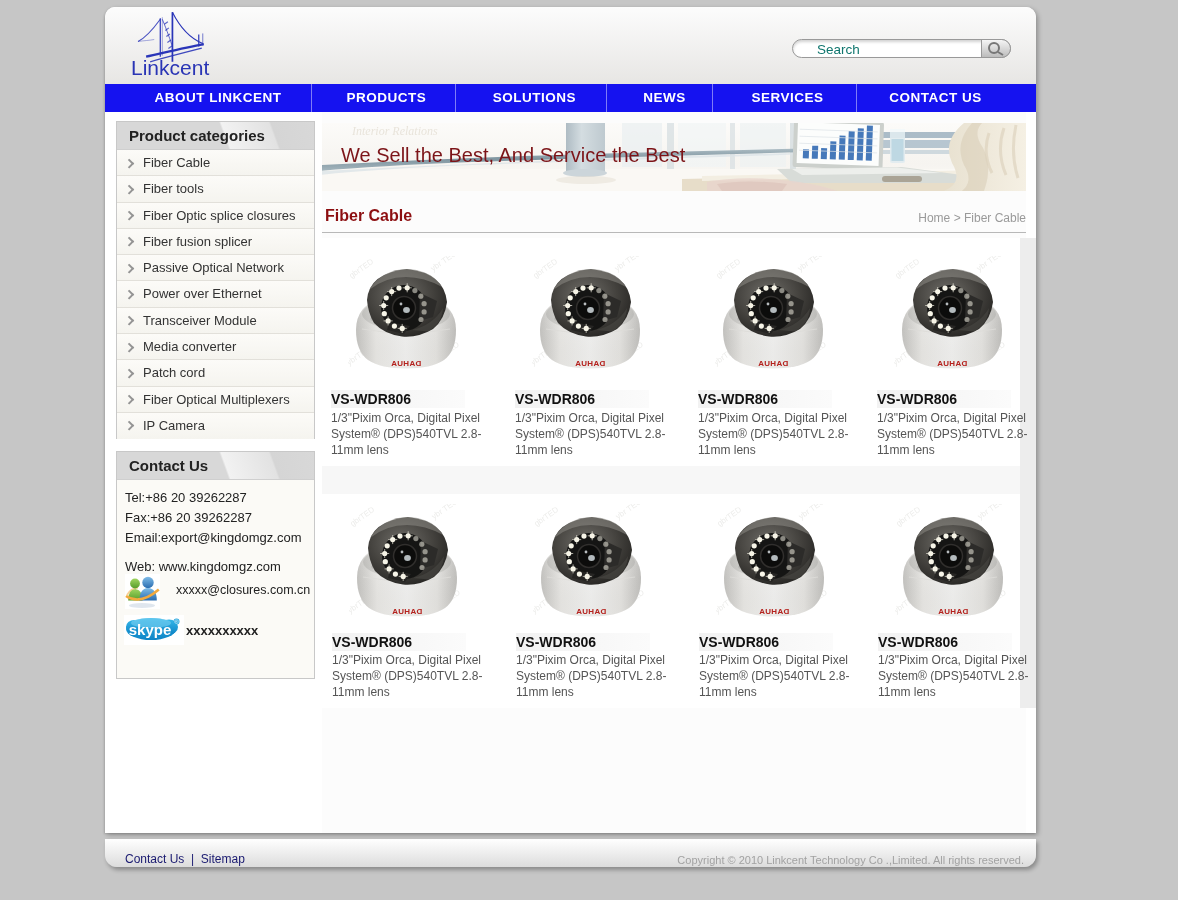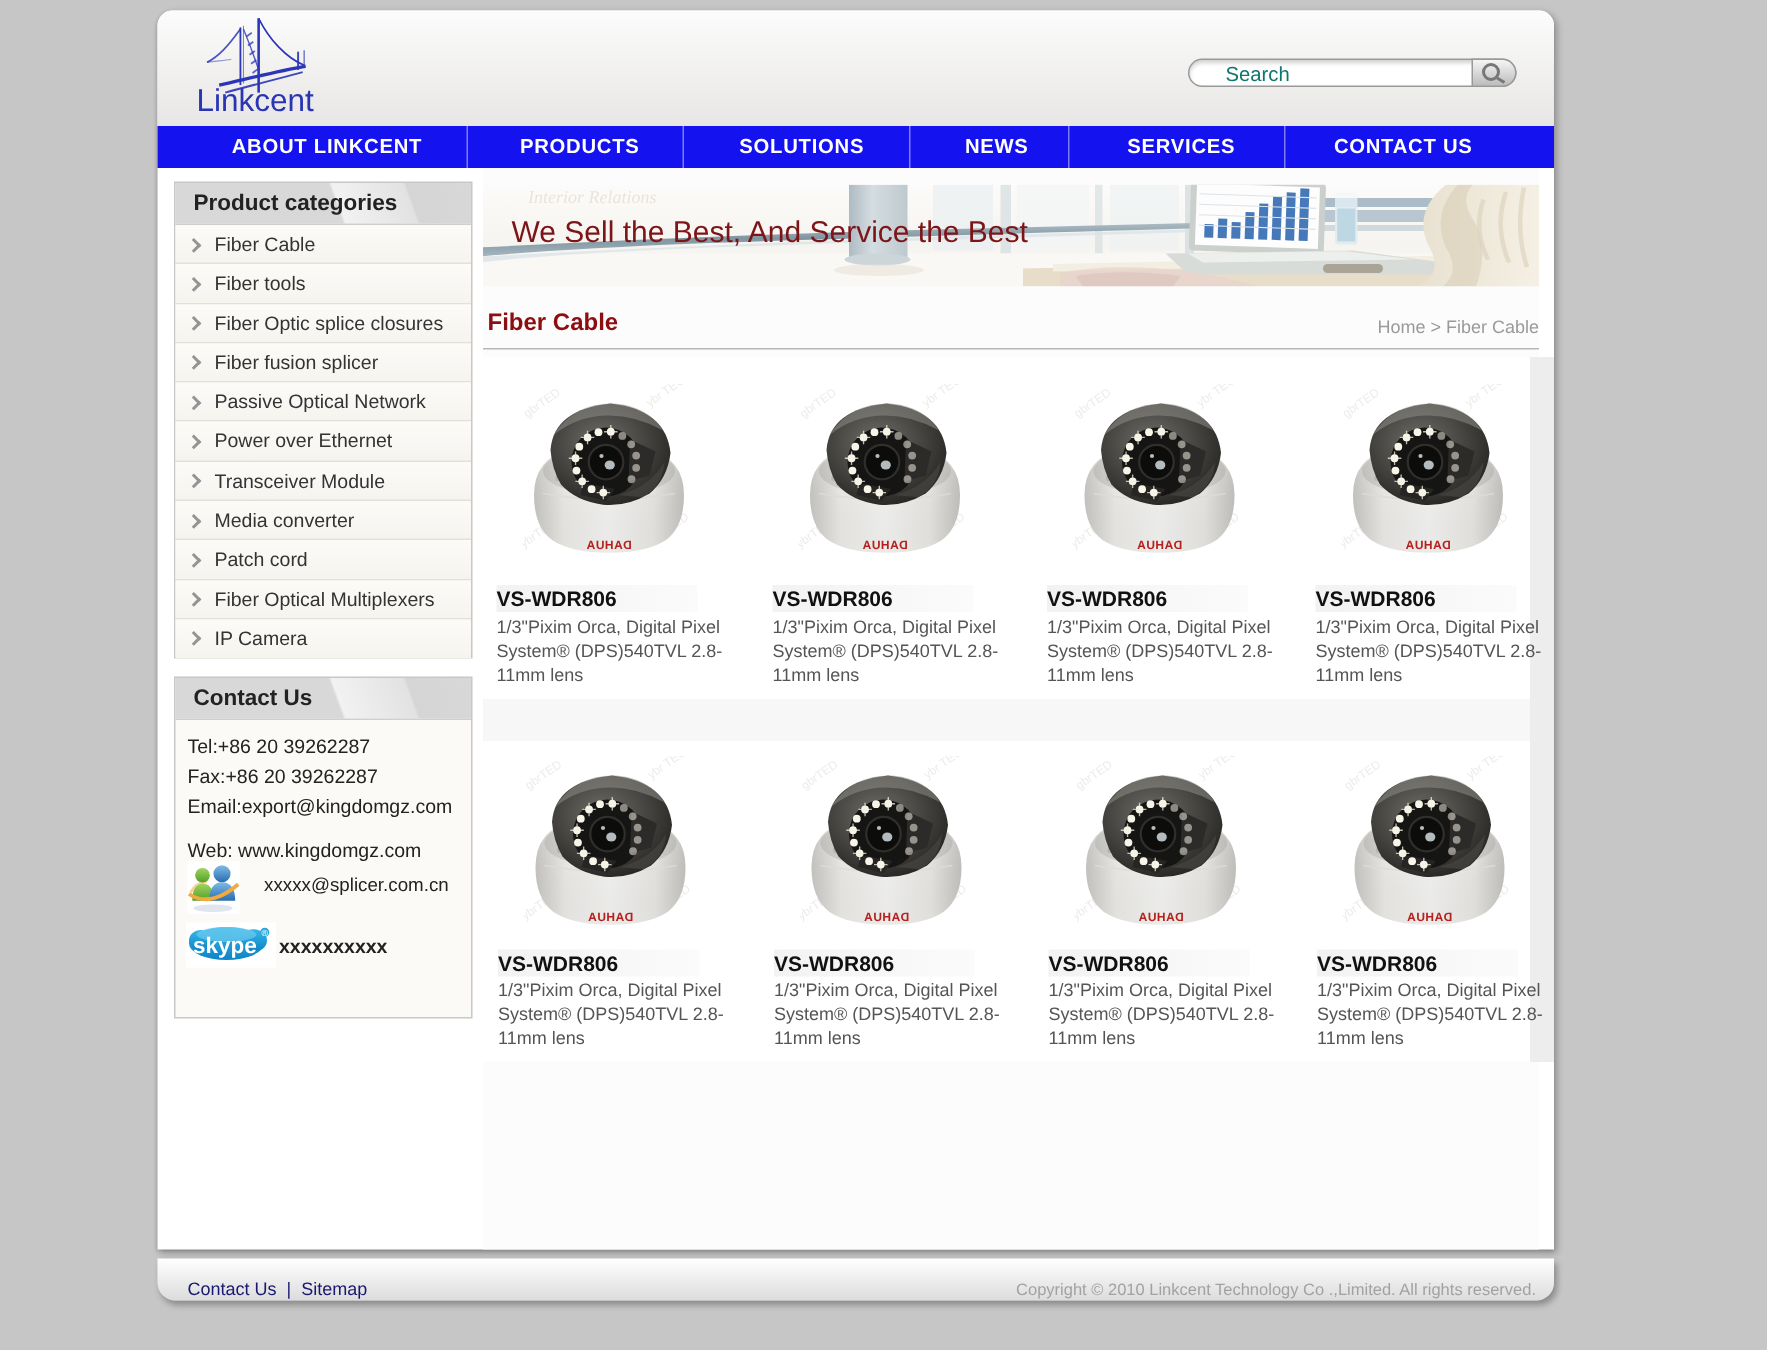--- a/index.html
+++ b/index.html
@@ -132,21 +132,21 @@
         </defs>
         <ellipse cx="17" cy="31.5" rx="13" ry="2.5" fill="#dce3ec" opacity="0.9"></ellipse>
         <path d="M2,21 Q6,14.5 13,13.5" stroke="#f2a93e" stroke-width="2" fill="none" opacity="0.55"></path>
         <circle cx="10" cy="9.5" r="4.9" fill="url(#gmsnG)"></circle>
         <path d="M3.2,26.5 Q3.2,15.5 10.3,15 Q17.5,15.5 17.5,26.5 Z" fill="url(#gmsnG)"></path>
         <circle cx="23" cy="8.5" r="5.7" fill="url(#gmsnB)"></circle>
         <path d="M14.5,26.5 Q14.5,14.5 23,14 Q31.8,14.5 31.8,26.5 Z" fill="url(#gmsnB)"></path>
         <path d="M1,22 Q15,31.5 33.8,15.5" stroke="#f2a93e" stroke-width="2.6" fill="none"></path>
       </svg>
     </div>
-    <div style="position:absolute;left:59px;top:131px;font-size:12.5px;color:#222;">xxxxx@splicer.com.cn</div>
+    <div style="position:absolute;left:59px;top:131px;font-size:12.5px;color:#222;">xxxxx@closures.com.cn</div>
     <div style="position:absolute;left:7px;top:163px;width:60px;height:30px;background:#fff;" id="skypeicon">
       <svg width="60" height="28" viewBox="0 0 60 28">
         <defs>
           <linearGradient id="gsky" x1="0" y1="0" x2="0" y2="1">
               <stop offset="0" stop-color="#35b6e8"></stop>
               <stop offset="1" stop-color="#0d84c6"></stop>
             </linearGradient>
         </defs>
         <ellipse cx="27" cy="14" rx="25" ry="11" fill="url(#gsky)"></ellipse>
         <ellipse cx="10" cy="12" rx="8" ry="7" fill="url(#gsky)"></ellipse>

